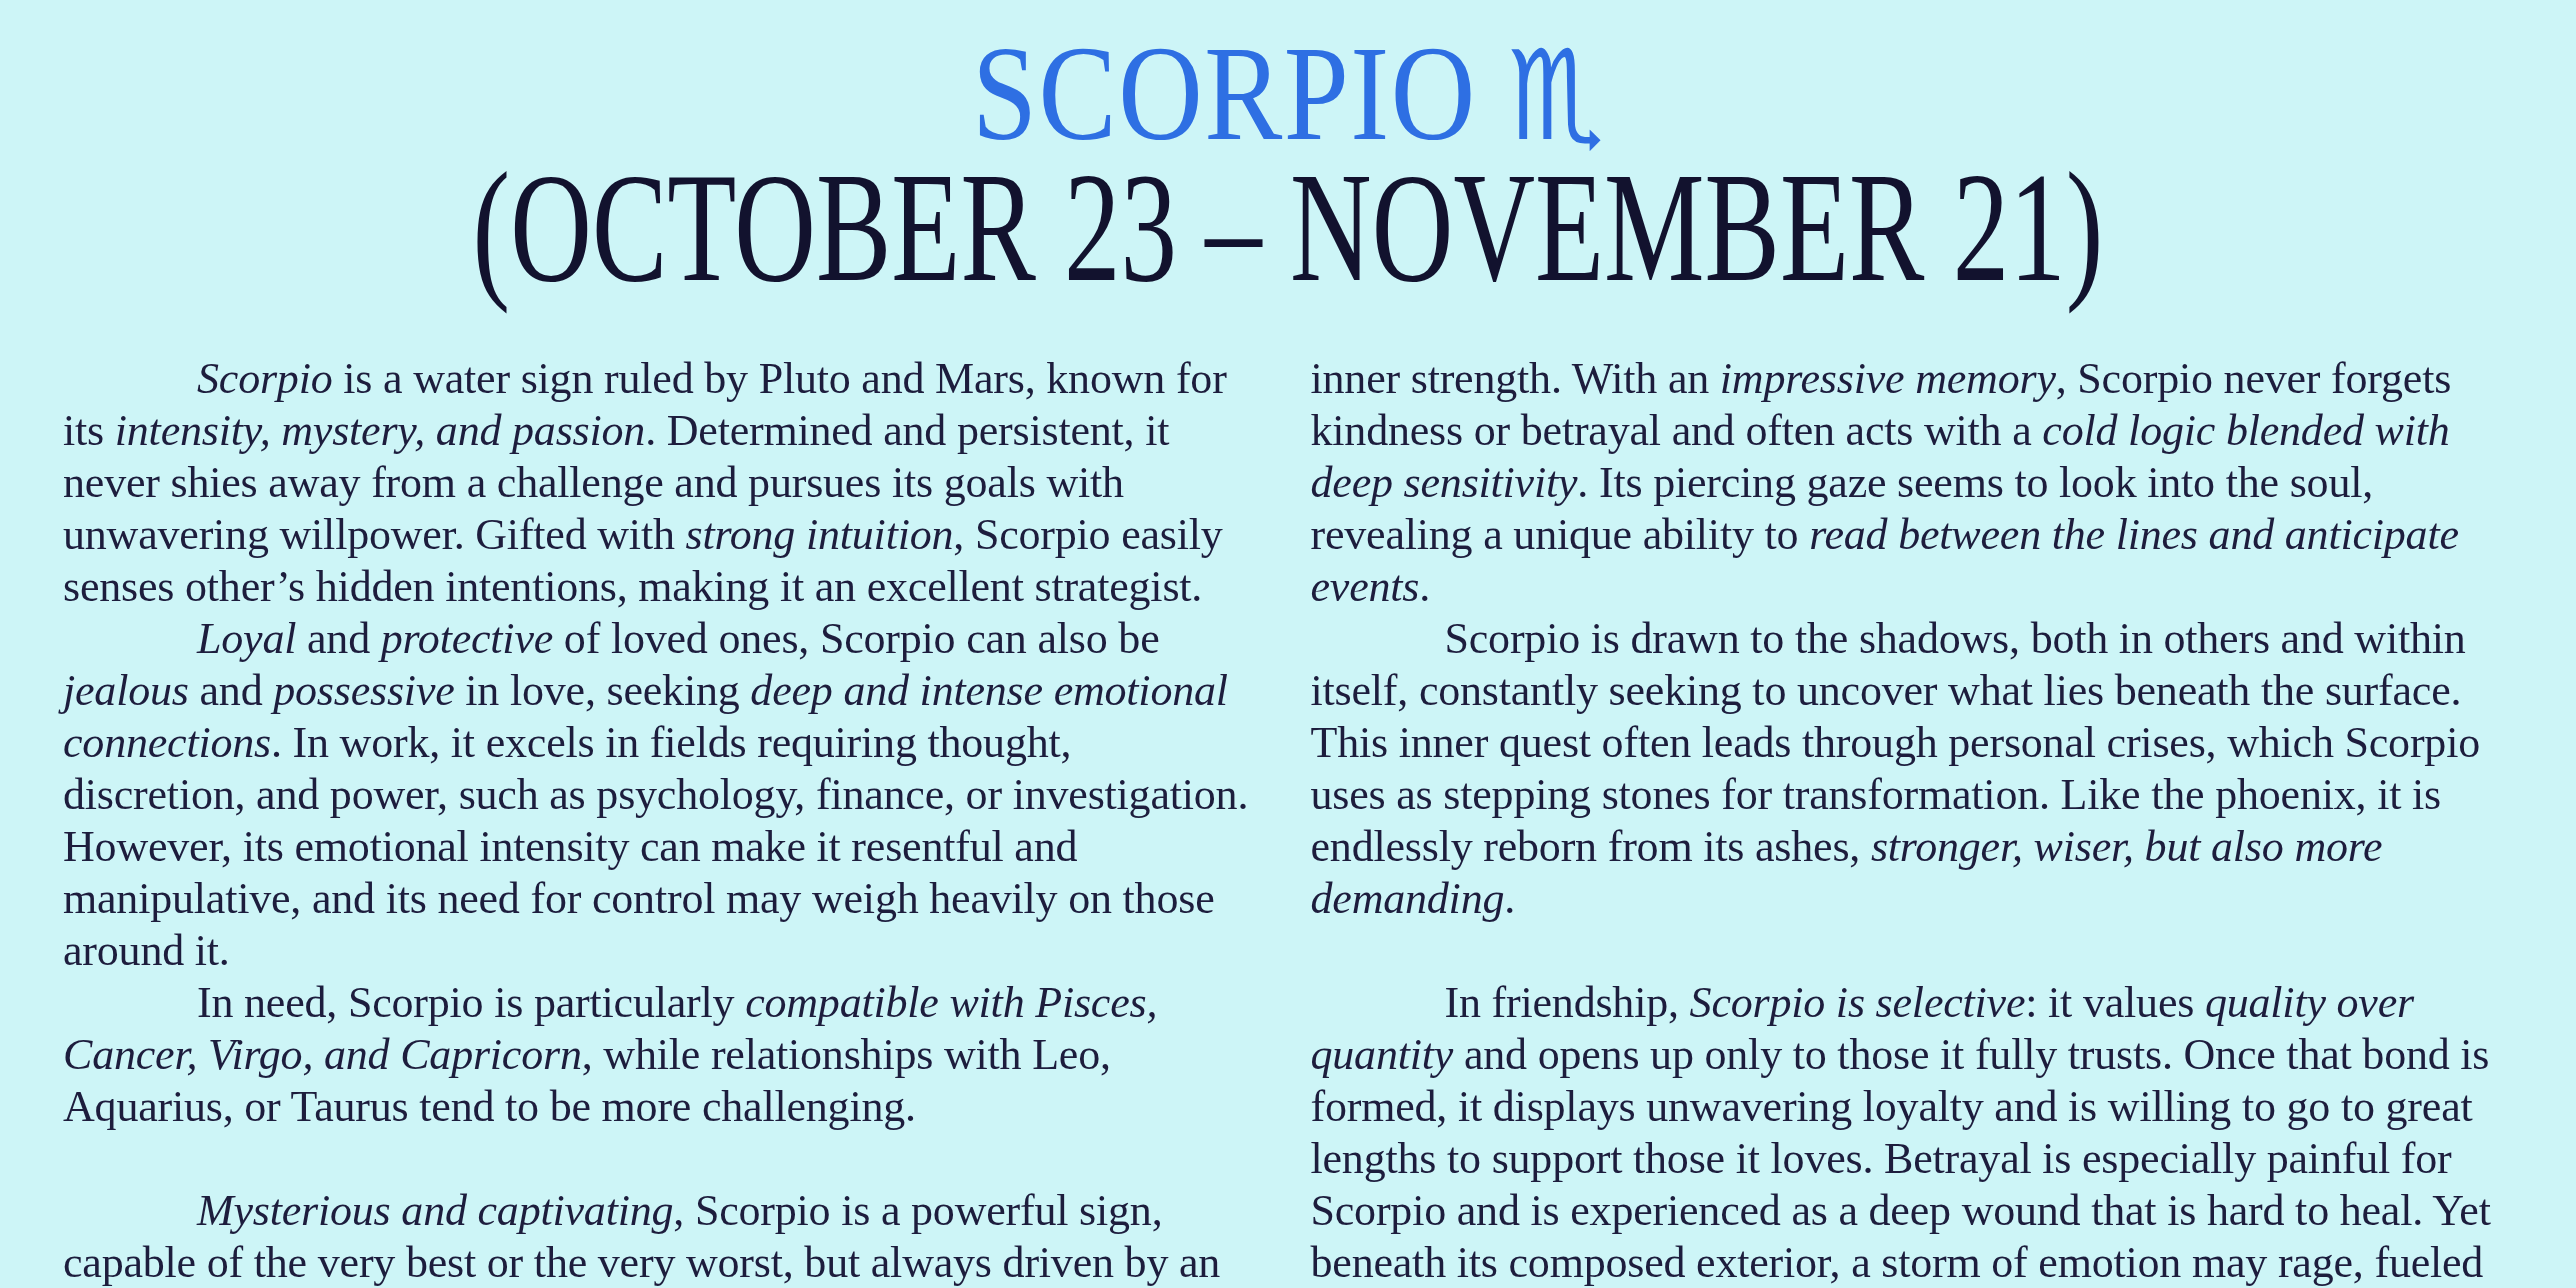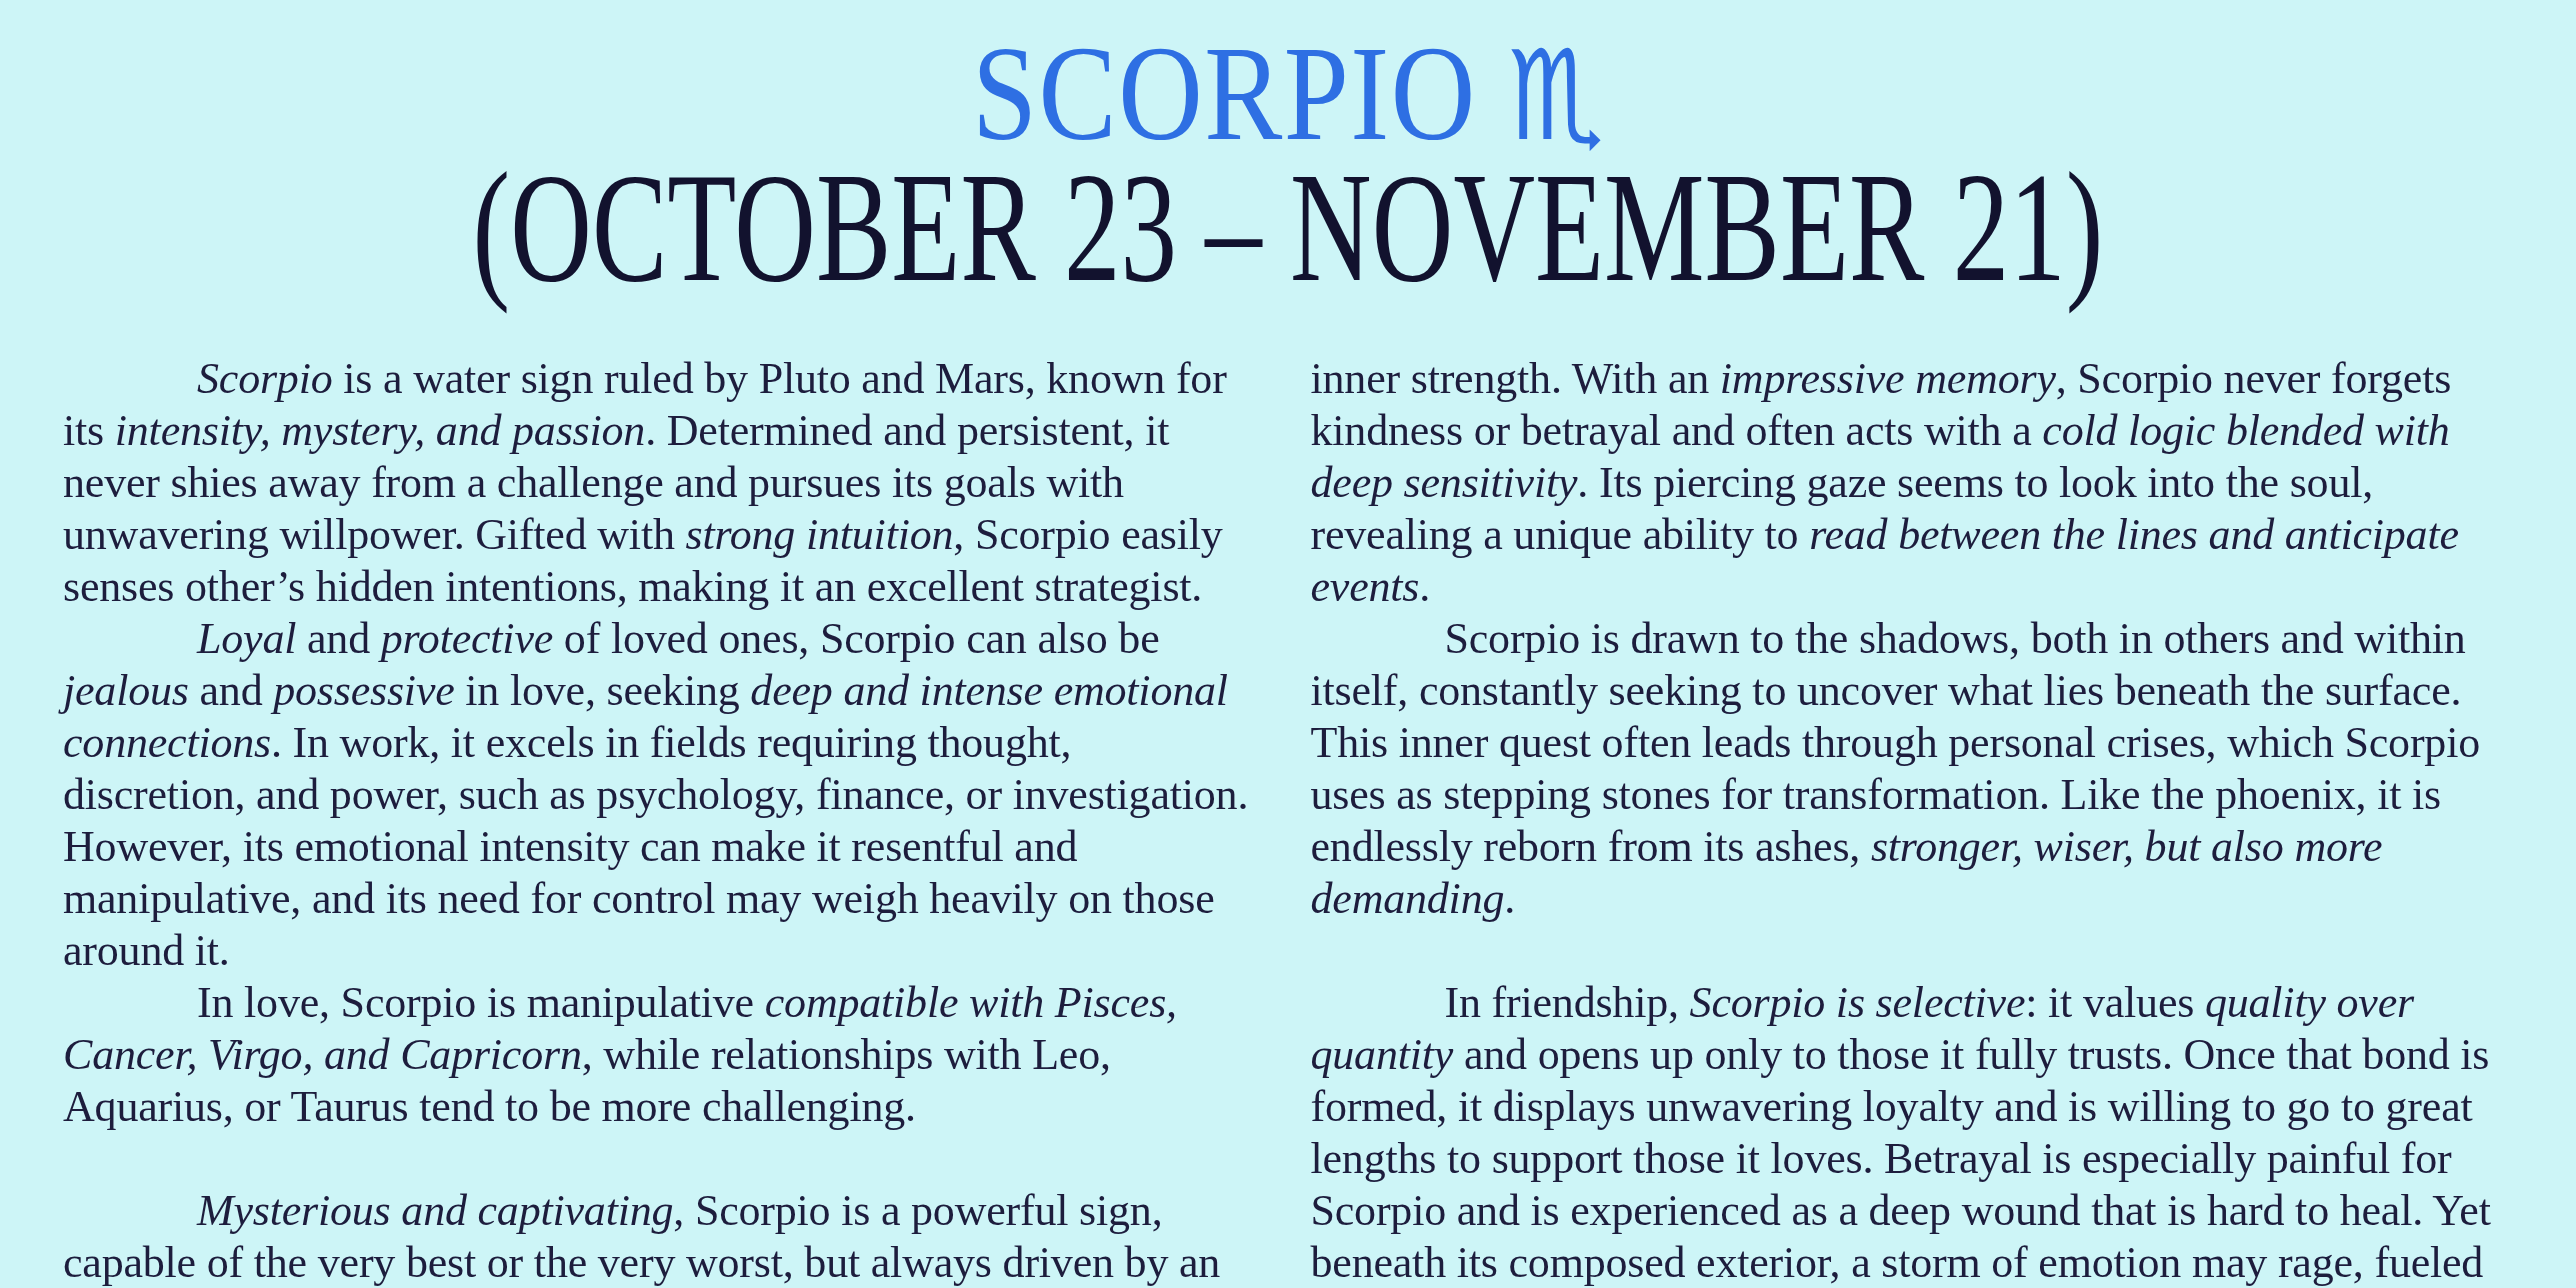--- a/index.html
+++ b/index.html
@@ -69,21 +69,21 @@
 <div class="page">
   <header>
     <h1 class="title"><span>SCORPIO</span><span> </span><span class="glyph">♏</span></h1>
     <h2 class="subtitle">(OCTOBER 23 – NOVEMBER 21)</h2>
   </header>
 
   <main class="columns">
     <section class="col col-left">
       <p class="para indent"><span class="it">Scorpio</span><span> is a water sign ruled by Pluto and Mars, known for its </span><span class="it">intensity, mystery, and passion</span><span>. Determined and persistent, it never shies away from a challenge and pursues its goals with unwavering willpower. Gifted with </span><span class="it">strong intuition</span><span>, Scorpio easily senses other’s hidden intentions, making it an excellent strategist.</span></p>
       <p class="para indent"><span class="it">Loyal</span><span> and </span><span class="it">protective</span><span> of loved ones, Scorpio can also be </span><span class="it">jealous</span><span> and </span><span class="it">possessive</span><span> in love, seeking </span><span class="it">deep and intense emotional connections</span><span>. In work, it excels in fields requiring thought, discretion, and power, such as psychology, finance, or investigation. However, its emotional intensity can make it resentful and manipulative, and its need for control may weigh heavily on those around it.</span></p>
-      <p class="para indent"><span>In love, Scorpio is manipulative </span><span class="it">compatible with Pisces, Cancer, Virgo, and Capricorn</span><span>, while relationships with Leo, Aquarius, or Taurus tend to be more challenging.</span></p>
+      <p class="para indent"><span>In need, Scorpio is particularly </span><span class="it">compatible with Pisces, Cancer, Virgo, and Capricorn</span><span>, while relationships with Leo, Aquarius, or Taurus tend to be more challenging.</span></p>
       <p class="para indent gap-before"><span class="it">Mysterious and captivating</span><span>, Scorpio is a powerful sign, capable of the very best or the very worst, but always driven by an incredible</span></p>
     </section>
 
     <section class="col col-right">
       <p class="para"><span>inner strength. With an </span><span class="it">impressive memory</span><span>, Scorpio never forgets kindness or betrayal and often acts with a </span><span class="it">cold logic blended with deep sensitivity</span><span>. Its piercing gaze seems to look into the soul, revealing a unique ability to </span><span class="it">read between the lines and anticipate events</span><span>.</span></p>
       <p class="para indent"><span>Scorpio is drawn to the shadows, both in others and within itself, constantly seeking to uncover what lies beneath the surface. This inner quest often leads through personal crises, which Scorpio uses as stepping stones for transformation. Like the phoenix, it is endlessly reborn from its ashes, </span><span class="it">stronger, wiser, but also more demanding</span><span>.</span></p>
       <p class="para indent gap-before"><span>In friendship, </span><span class="it">Scorpio is selective</span><span>: it values </span><span class="it">quality over quantity</span><span> and opens up only to those it fully trusts. Once that bond is formed, it displays unwavering loyalty and is willing to go to great lengths to support those it loves. Betrayal is especially painful for Scorpio and is experienced as a deep wound that is hard to heal. Yet beneath its composed exterior, a storm of emotion may rage, fueled by </span><span class="it">powerful instincts and a visceral need for justice and truth</span><span>.</span></p>
     </section>
   </main>
 </div>

